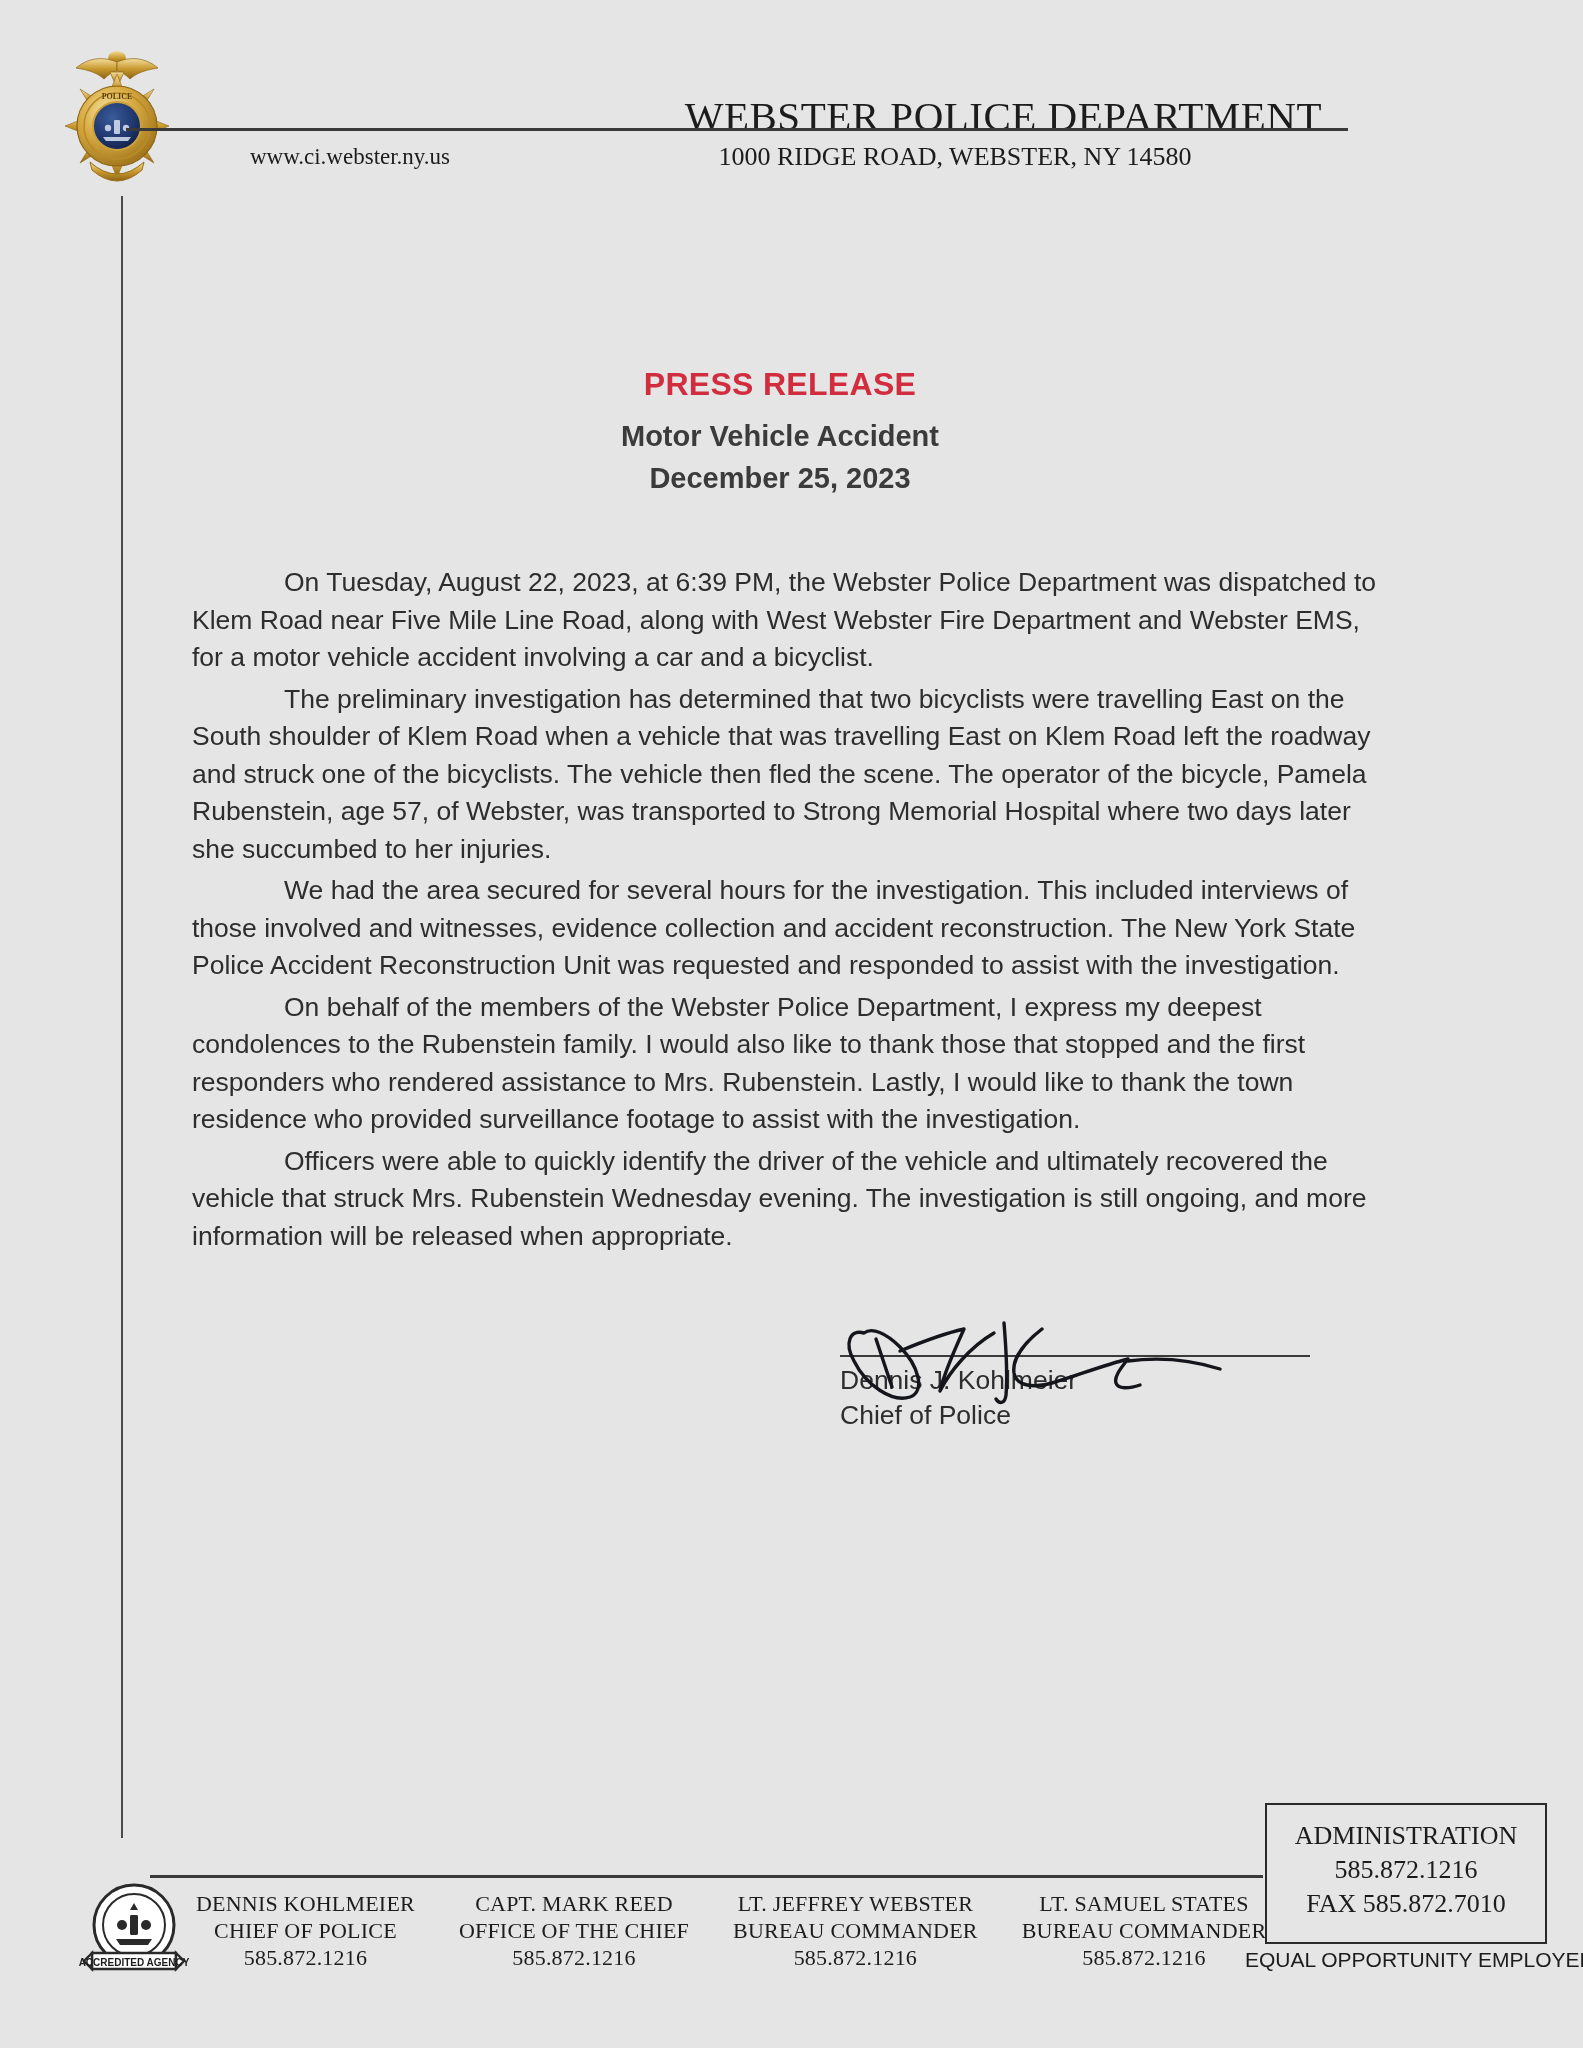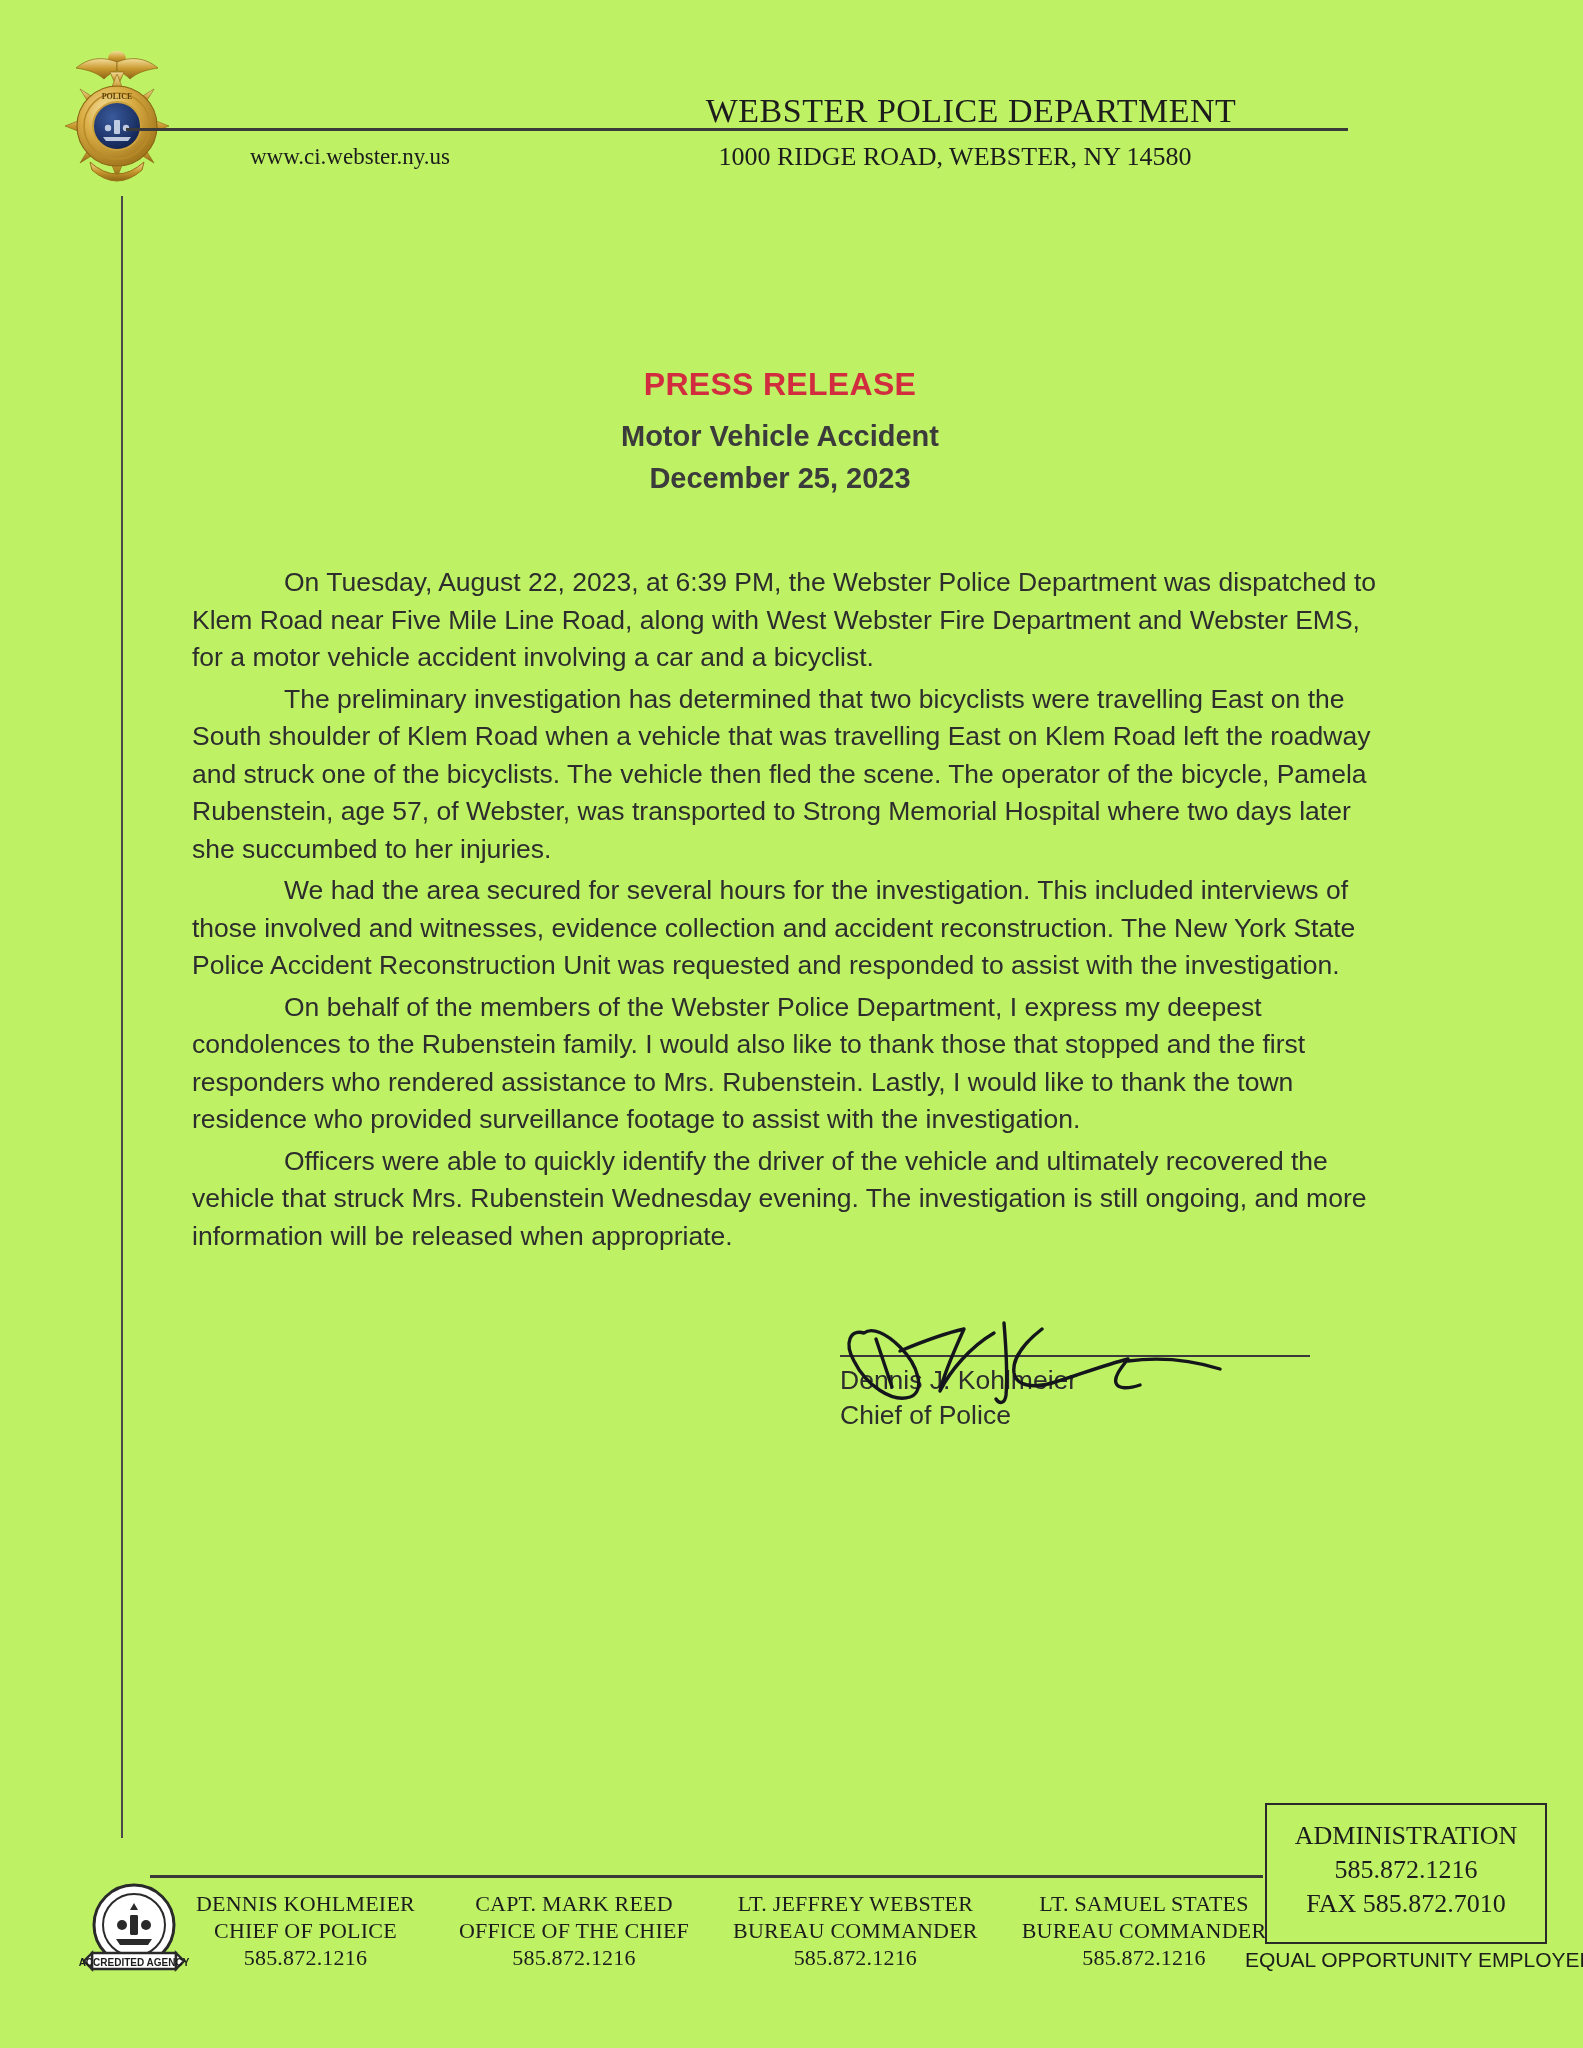--- a/index.html
+++ b/index.html
@@ -9,21 +9,21 @@
     background: #ffffff;
   }
   body {
     font-family: "Liberation Serif", serif;
     color: #1a1a1a;
   }
   #page {
     position: relative;
     width: 1583px;
     height: 2048px;
-    background: #bef264;
+    background: #e5e5e5;
     overflow: hidden;
   }
 
   
   #letterhead {
     position: absolute;
     left: 0; top: 0;
     width: 1583px;
     height: 200px;
   }
@@ -37,26 +37,26 @@
   #header-rule {
     position: absolute;
     left: 126px;
     top: 128px;
     width: 1222px;
     height: 0;
     border-top: 3px solid #3a3a3a;
   }
   #dept-title {
     position: absolute;
-    left: 576px;
+    left: 532px;
     top: 92px;
     width: 790px;
-    text-align: center;
-    font-family: "Liberation Serif", serif;
-    font-size: 34px;
+    text-align: right;
+    font-family: "Liberation Serif", serif;
+    font-size: 41px;
     letter-spacing: 0.5px;
     color: #1c1c1c;
     white-space: nowrap;
   }
   #website-url {
     position: absolute;
     left: 200px;
     top: 144px;
     width: 300px;
     text-align: center;

